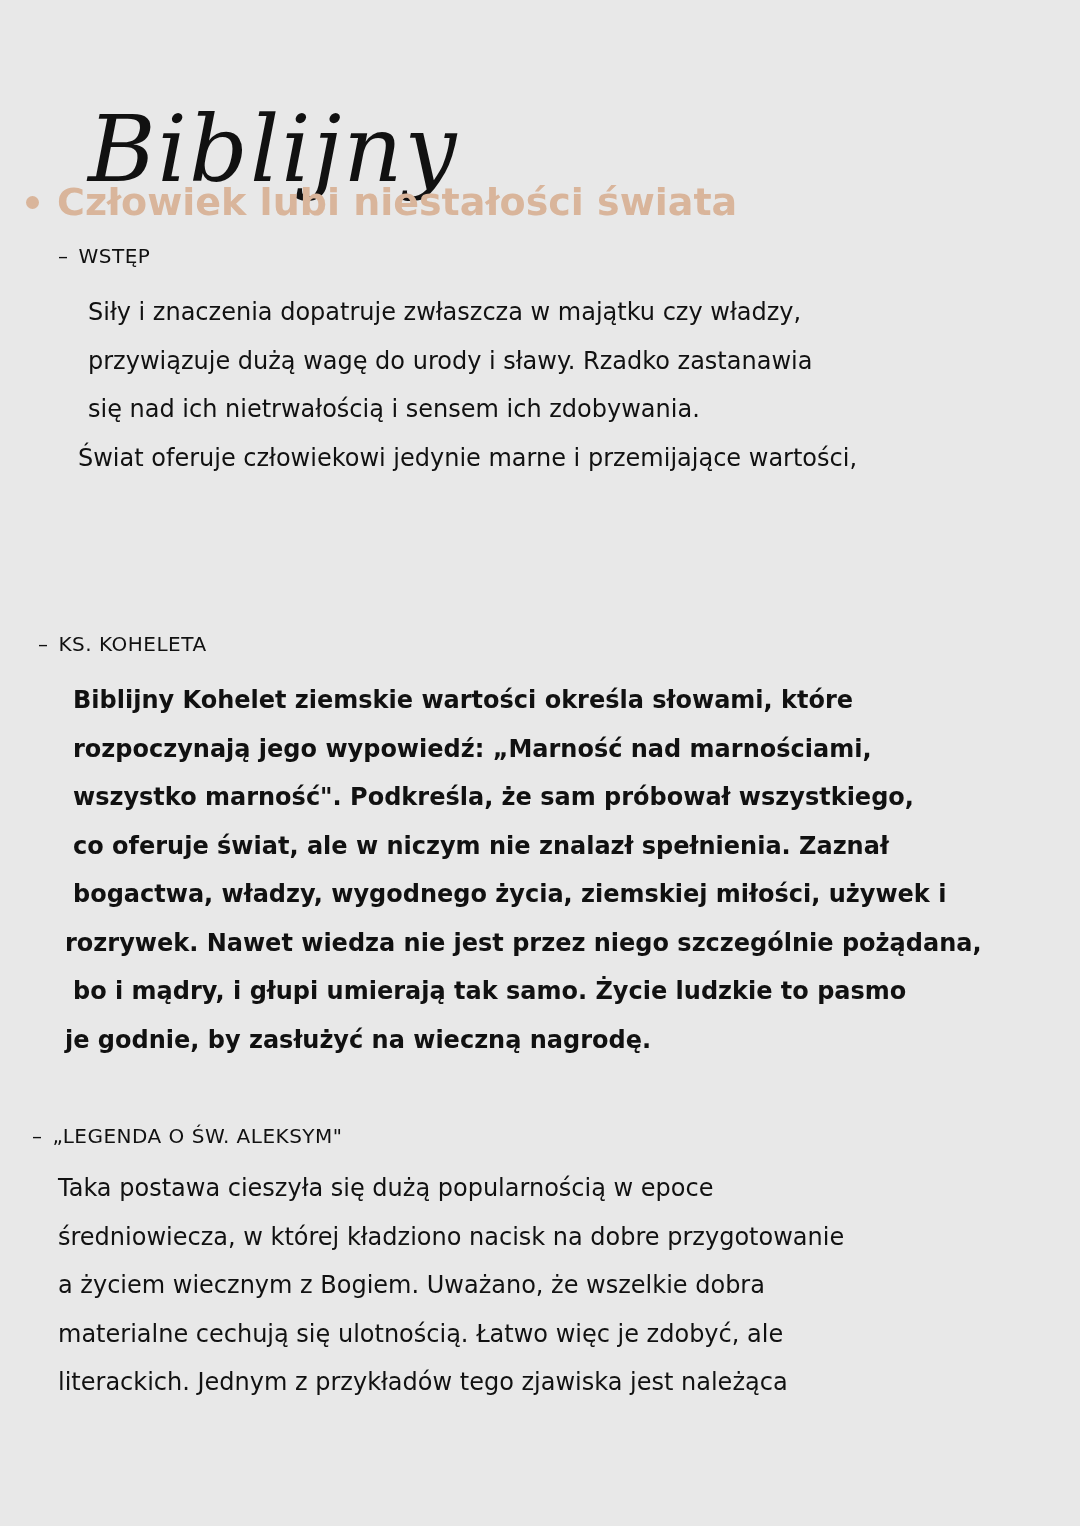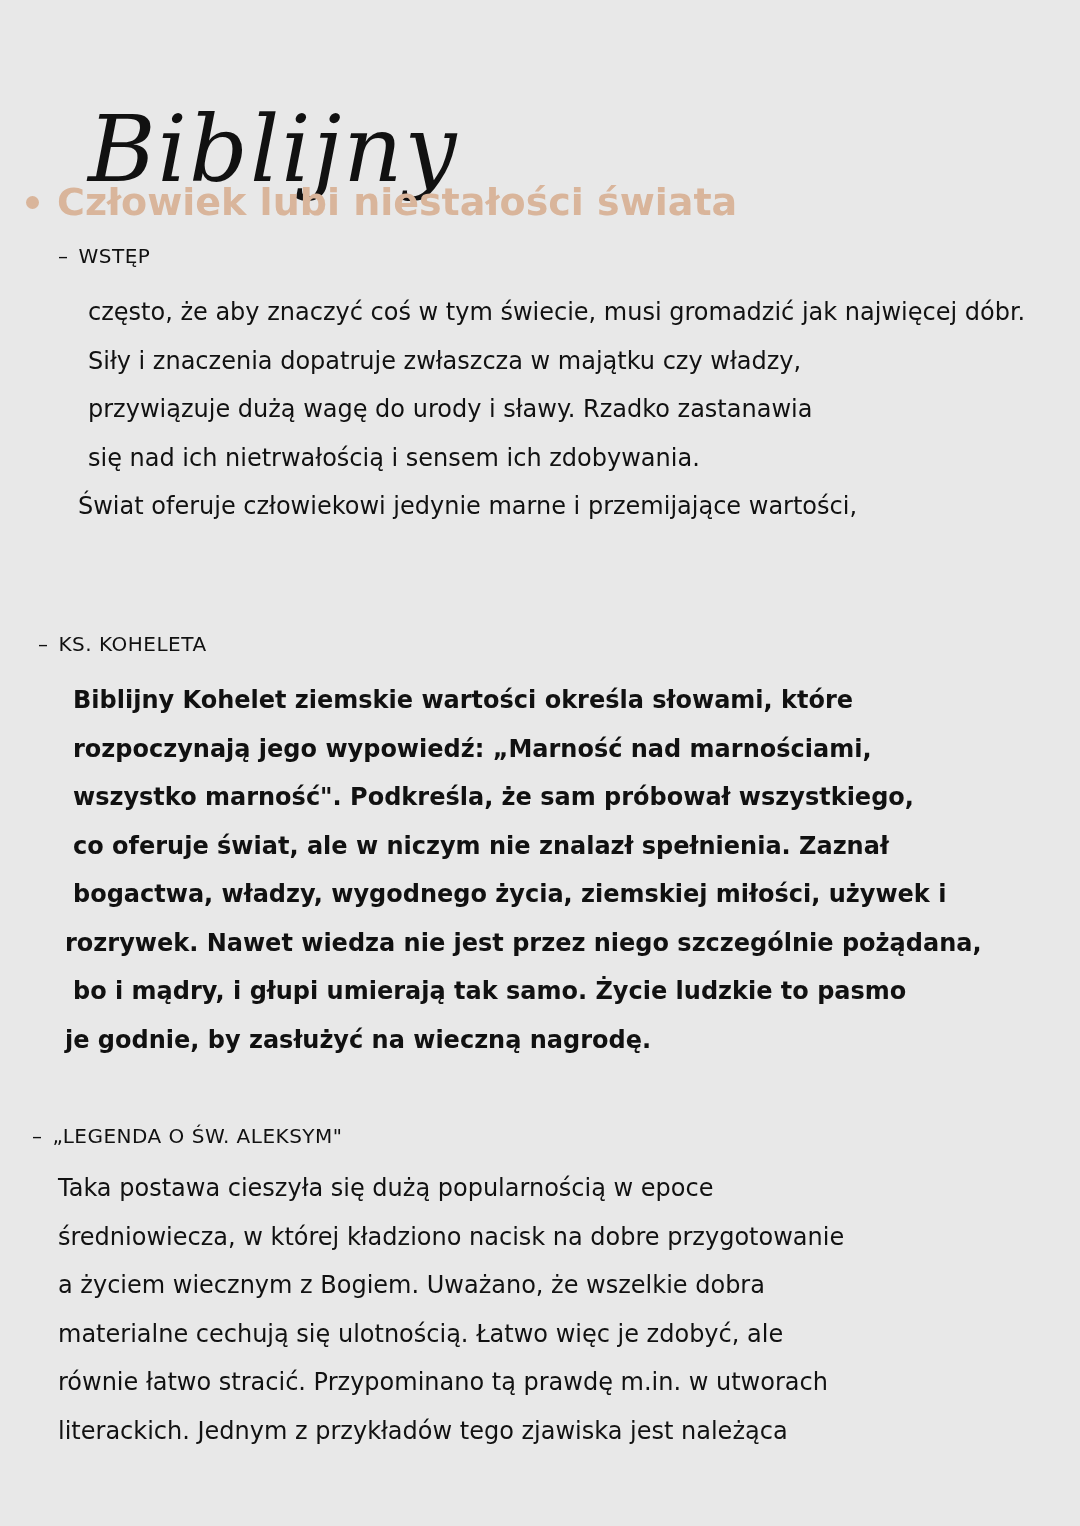--- a/index.html
+++ b/index.html
@@ -52,21 +52,20 @@
 
 <div class="section-heading">
   <span class="bullet"></span>
   <span>Człowiek lubi niestałości świata</span>
 </div>
 
 <div class="sub" style="left:58px; top:244px;">
   <span class="dash">–</span><span>WSTĘP</span>
 </div>
 <div class="para" style="left:88px; top:288px;">
-  <div>często, że aby znaczyć coś w tym świecie, musi gromadzić jak najwięcej dóbr.</div>
   <div>Siły i znaczenia dopatruje zwłaszcza w majątku czy władzy,</div>
   <div>przywiązuje dużą wagę do urody i sławy. Rzadko zastanawia</div>
   <div>się nad ich nietrwałością i sensem ich zdobywania.</div>
   <div style="margin-left:-10px;">Świat oferuje człowiekowi jedynie marne i przemijające wartości,</div>
 </div>
 
 <div class="sub" style="left:38px; top:632px;">
   <span class="dash">–</span><span>KS. KOHELETA</span>
 </div>
 <div class="para" style="left:73px; top:676px;font-weight:bold;">
@@ -81,15 +80,14 @@
 </div>
 
 <div class="sub" style="left:32px; top:1124px; font-size:20px;">
   <span class="dash">–</span><span>„LEGENDA O ŚW. ALEKSYM"</span>
 </div>
 <div class="para" style="left:58px; top:1164px;">
   <div>Taka postawa cieszyła się dużą popularnością w epoce</div>
   <div>średniowiecza, w której kładziono nacisk na dobre przygotowanie</div>
   <div>a życiem wiecznym z Bogiem. Uważano, że wszelkie dobra</div>
   <div>materialne cechują się ulotnością. Łatwo więc je zdobyć, ale</div>
-  <div>równie łatwo stracić. Przypominano tą prawdę m.in. w utworach</div>
   <div>literackich. Jednym z przykładów tego zjawiska jest należąca</div>
 </div>
 
 </body></html>

